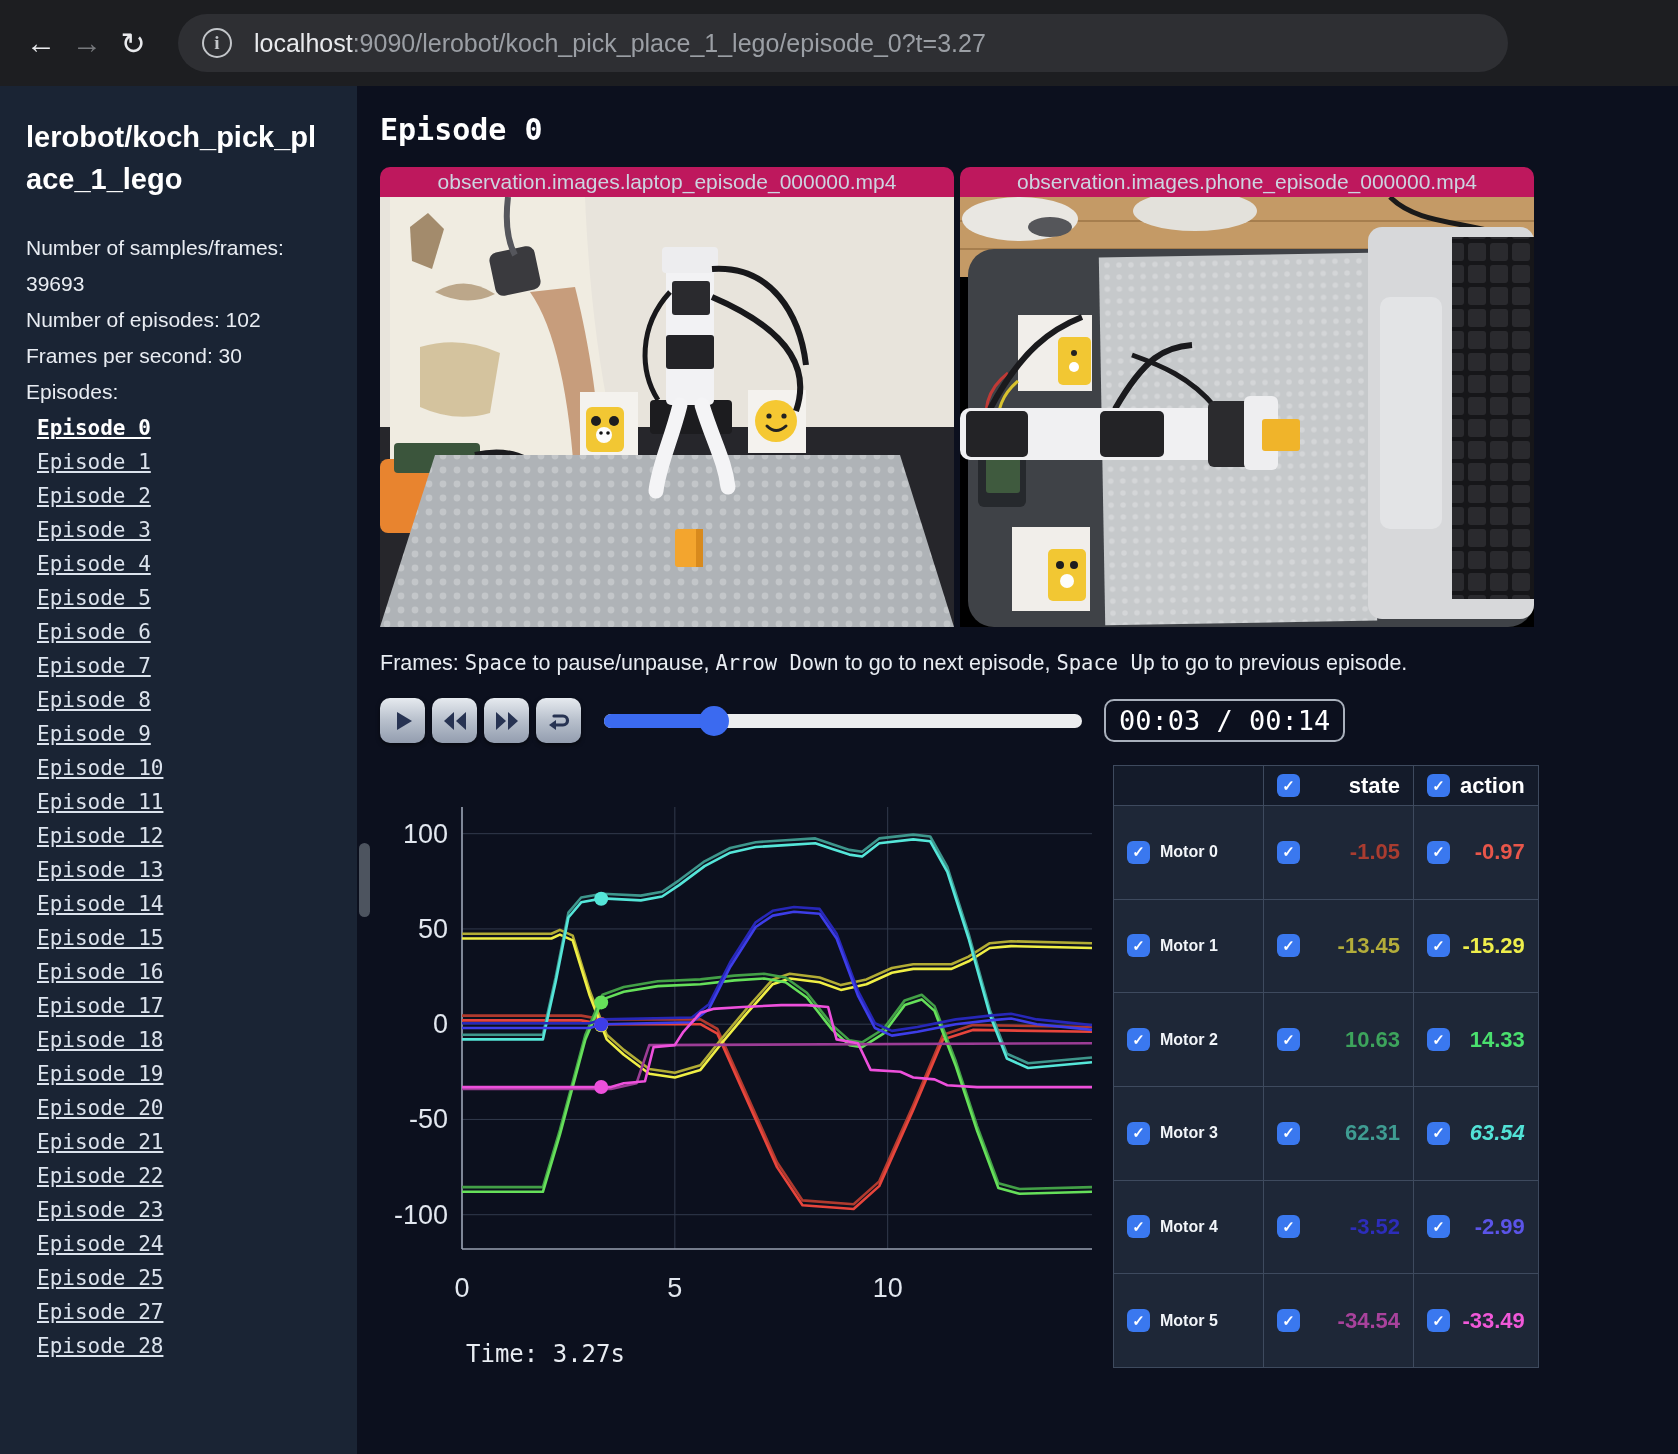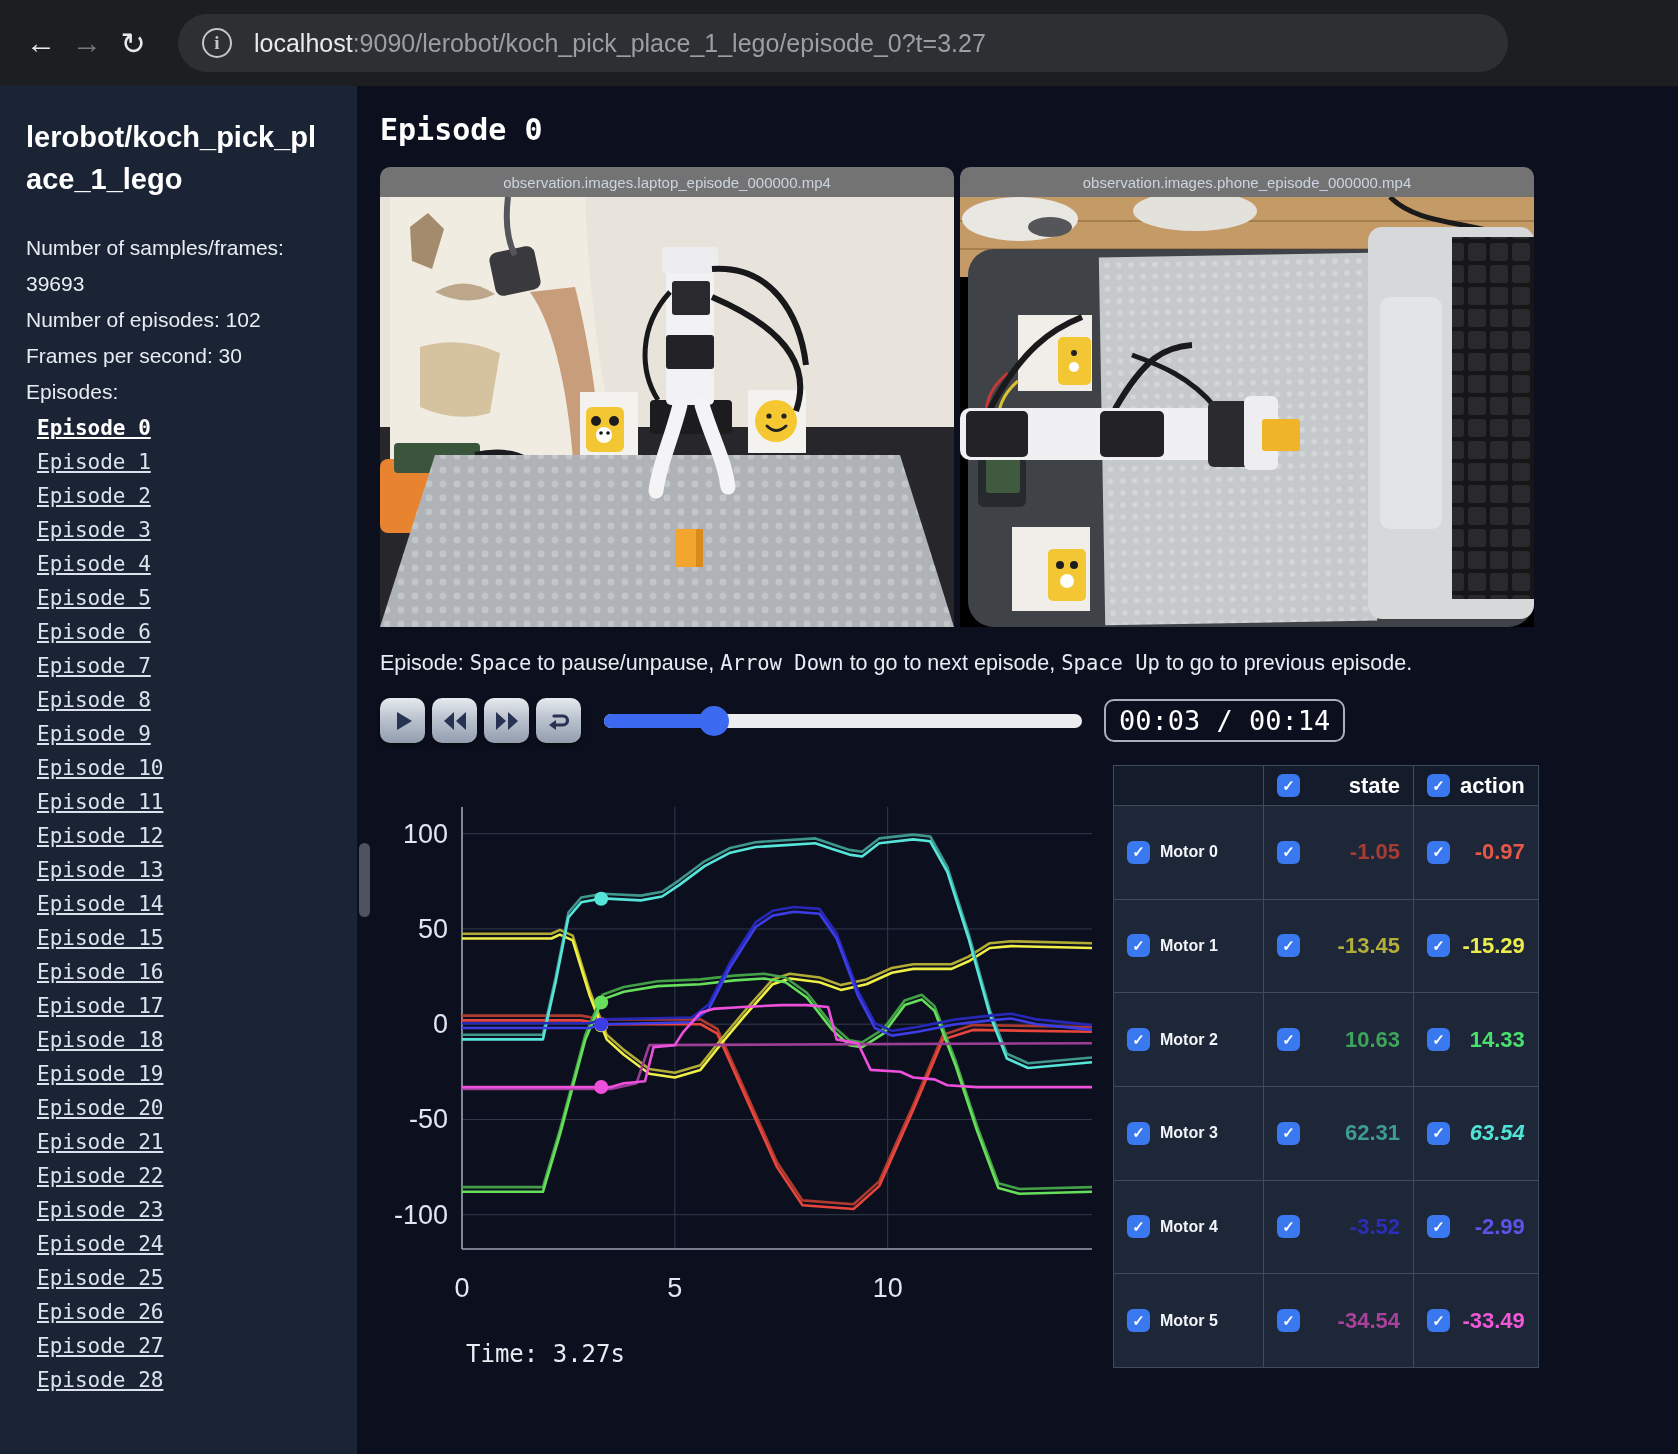--- a/index.html
+++ b/index.html
@@ -40,23 +40,23 @@
   .page-scroll-thumb { position:absolute; left:359px; top:843px; width:11px; height:74px;
     background:#4d545f; border-radius:6px; }
 
   
   .main { position:absolute; left:357px; top:86px; width:1321px; height:1368px;
     padding:26px 0 0 23px; }
   .page-title { font-family:"DejaVu Sans Mono", monospace; font-size:30px;
     font-weight:700; color:#fff; }
   .videos { display:flex; gap:6px; margin-top:20px; }
   .video-panel { width:574px; }
-  .video-header { height:30px; background:#737373; border-radius:10px 10px 0 0;
+  .video-header { height:30px; background:#be185d; border-radius:10px 10px 0 0;
     display:flex; align-items:center; justify-content:center;
-    font-size:15px; color:#ccd4e0; }
+    font-size:21px; color:#ccd4e0; }
   .video-body { width:574px; height:430px; background:#000; }
   .video-body svg { display:block; }
 
   .hotkeys { margin-top:24px; font-size:21.5px; color:#e8ecf2; }
   .hotkeys .mono { font-size:20.5px; }
 
   .controls { margin-top:22px; display:flex; align-items:center; }
   .pbtn { width:45px; height:45px; border-radius:10px; margin-right:7px;
     background:linear-gradient(180deg,#e6eaef 0%,#b9c1cd 48%,#939daf 100%);
     display:flex; align-items:center; justify-content:center;
@@ -133,21 +133,20 @@
       <li><a>Episode 16</a></li>
       <li><a>Episode 17</a></li>
       <li><a>Episode 18</a></li>
       <li><a>Episode 19</a></li>
       <li><a>Episode 20</a></li>
       <li><a>Episode 21</a></li>
       <li><a>Episode 22</a></li>
       <li><a>Episode 23</a></li>
       <li><a>Episode 24</a></li>
       <li><a>Episode 25</a></li>
-      <li><a>Episode 26</a></li>
       <li><a>Episode 27</a></li>
       <li><a>Episode 28</a></li>
     </ul>
 </div>
 <div class="page-scroll-thumb"></div>
 
 <div class="main">
   <div class="page-title">Episode 0</div>
 
   <div class="videos">
@@ -260,21 +259,21 @@
           <rect x="302" y="222" width="38" height="32" rx="3" fill="#f0b42a"></rect>
 
           <rect x="408" y="30" width="166" height="392" rx="14" fill="#d7d8da"></rect>
           <rect x="420" y="100" width="62" height="232" rx="10" fill="#e3e4e6"></rect>
           <rect x="492" y="40" width="82" height="362" fill="url(#keys)"></rect>
         </svg>
       </div>
     </div>
   </div>
 
-  <div class="hotkeys"><span>Episode: </span><span class="mono">Space</span><span> to pause/unpause, </span><span class="mono">Arrow Down</span><span> to go to next episode, </span><span class="mono">Space Up</span><span> to go to previous episode.</span></div>
+  <div class="hotkeys"><span>Frames: </span><span class="mono">Space</span><span> to pause/unpause, </span><span class="mono">Arrow Down</span><span> to go to next episode, </span><span class="mono">Space Up</span><span> to go to previous episode.</span></div>
 
   <div class="controls">
     <div class="pbtn">
       <svg width="22" height="22" viewBox="0 0 22 22">
           <polygon points="5,2 20,11 5,20" fill="#273352"></polygon>
         </svg>
     </div>
     <div class="pbtn">
       <svg width="26" height="22" viewBox="0 0 26 22">
           <polygon points="12,2 12,20 2,11" fill="#273352"></polygon>

